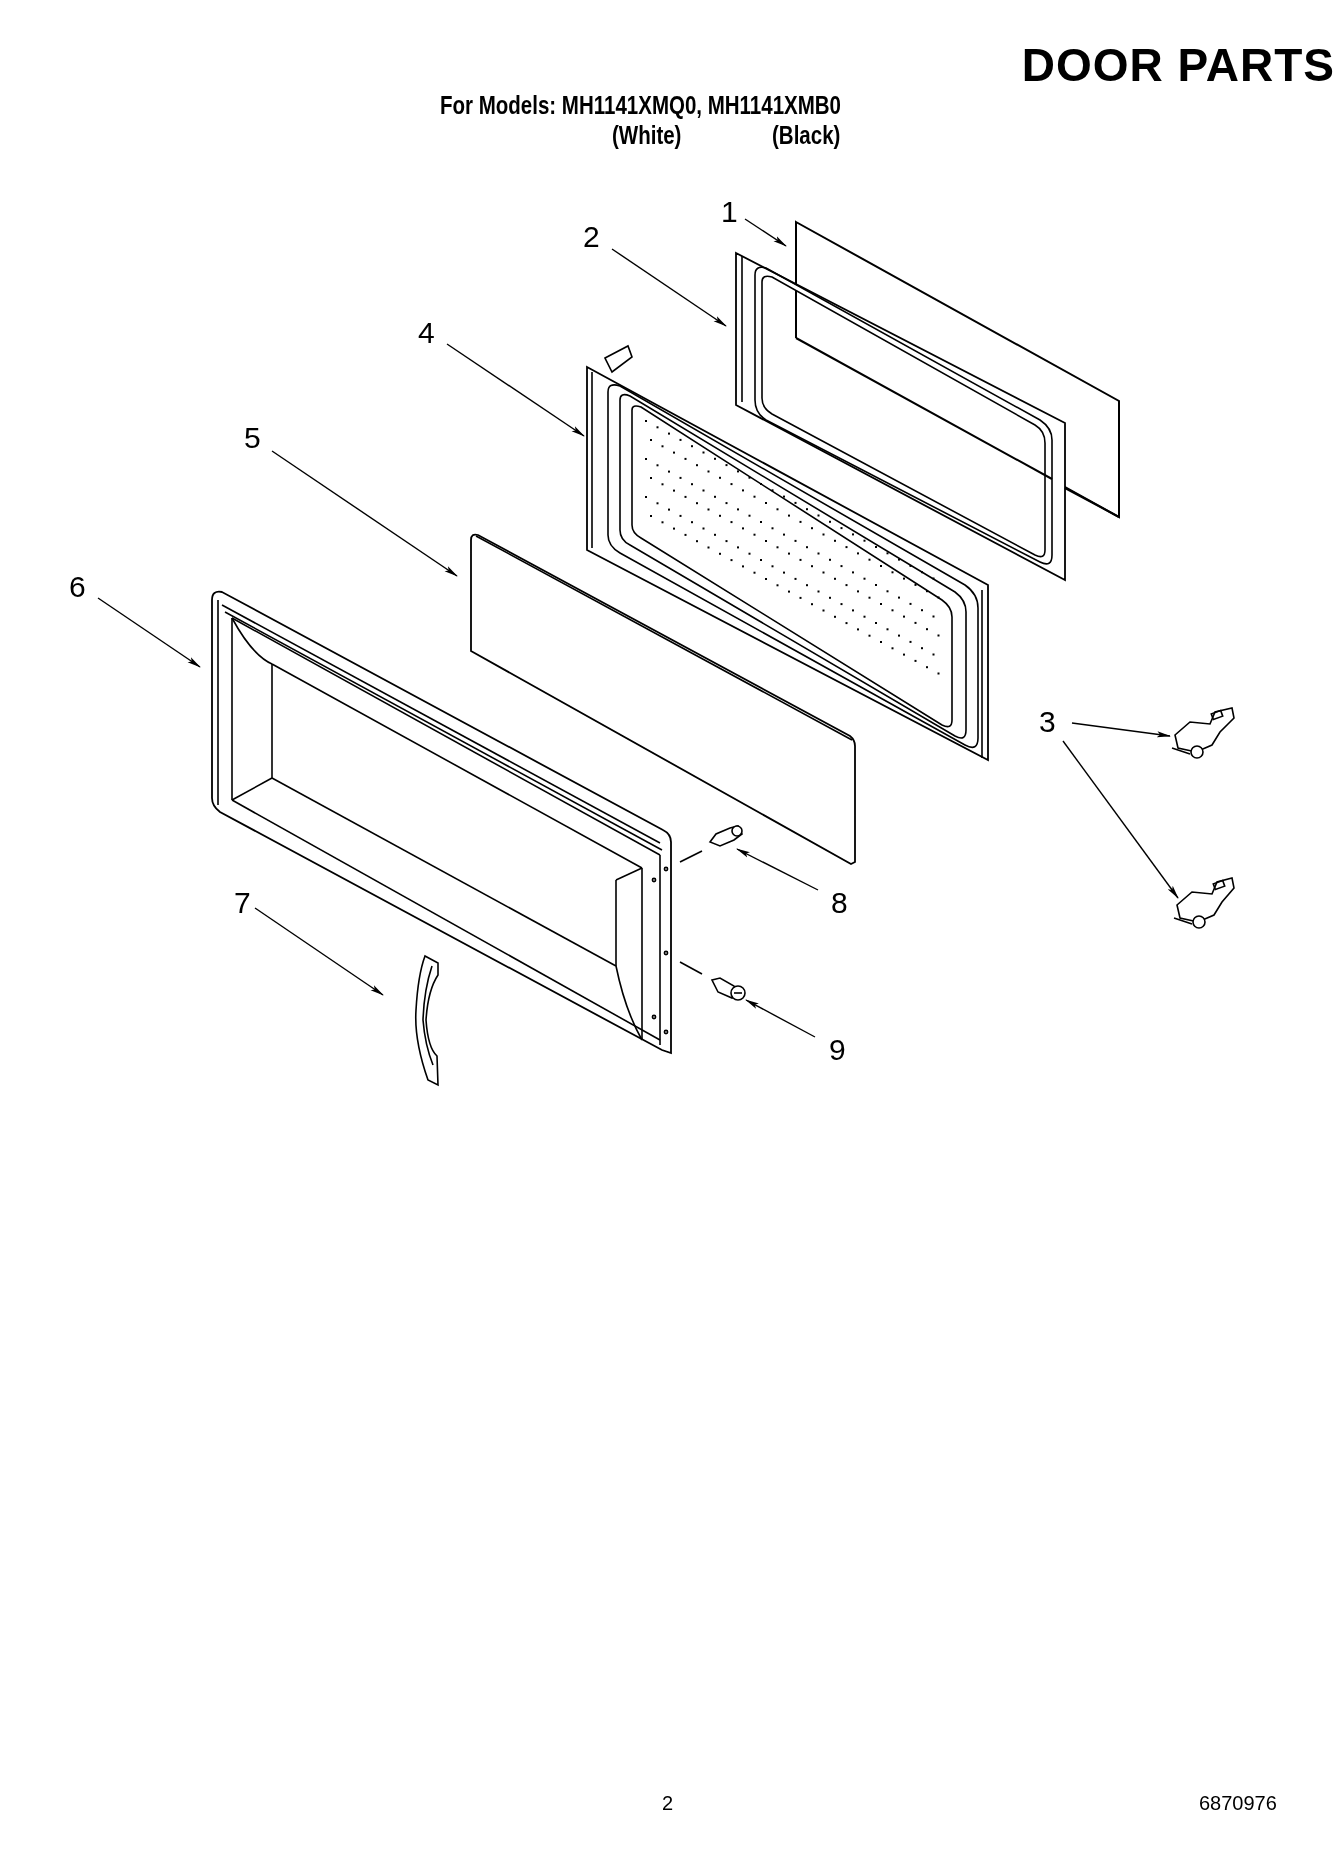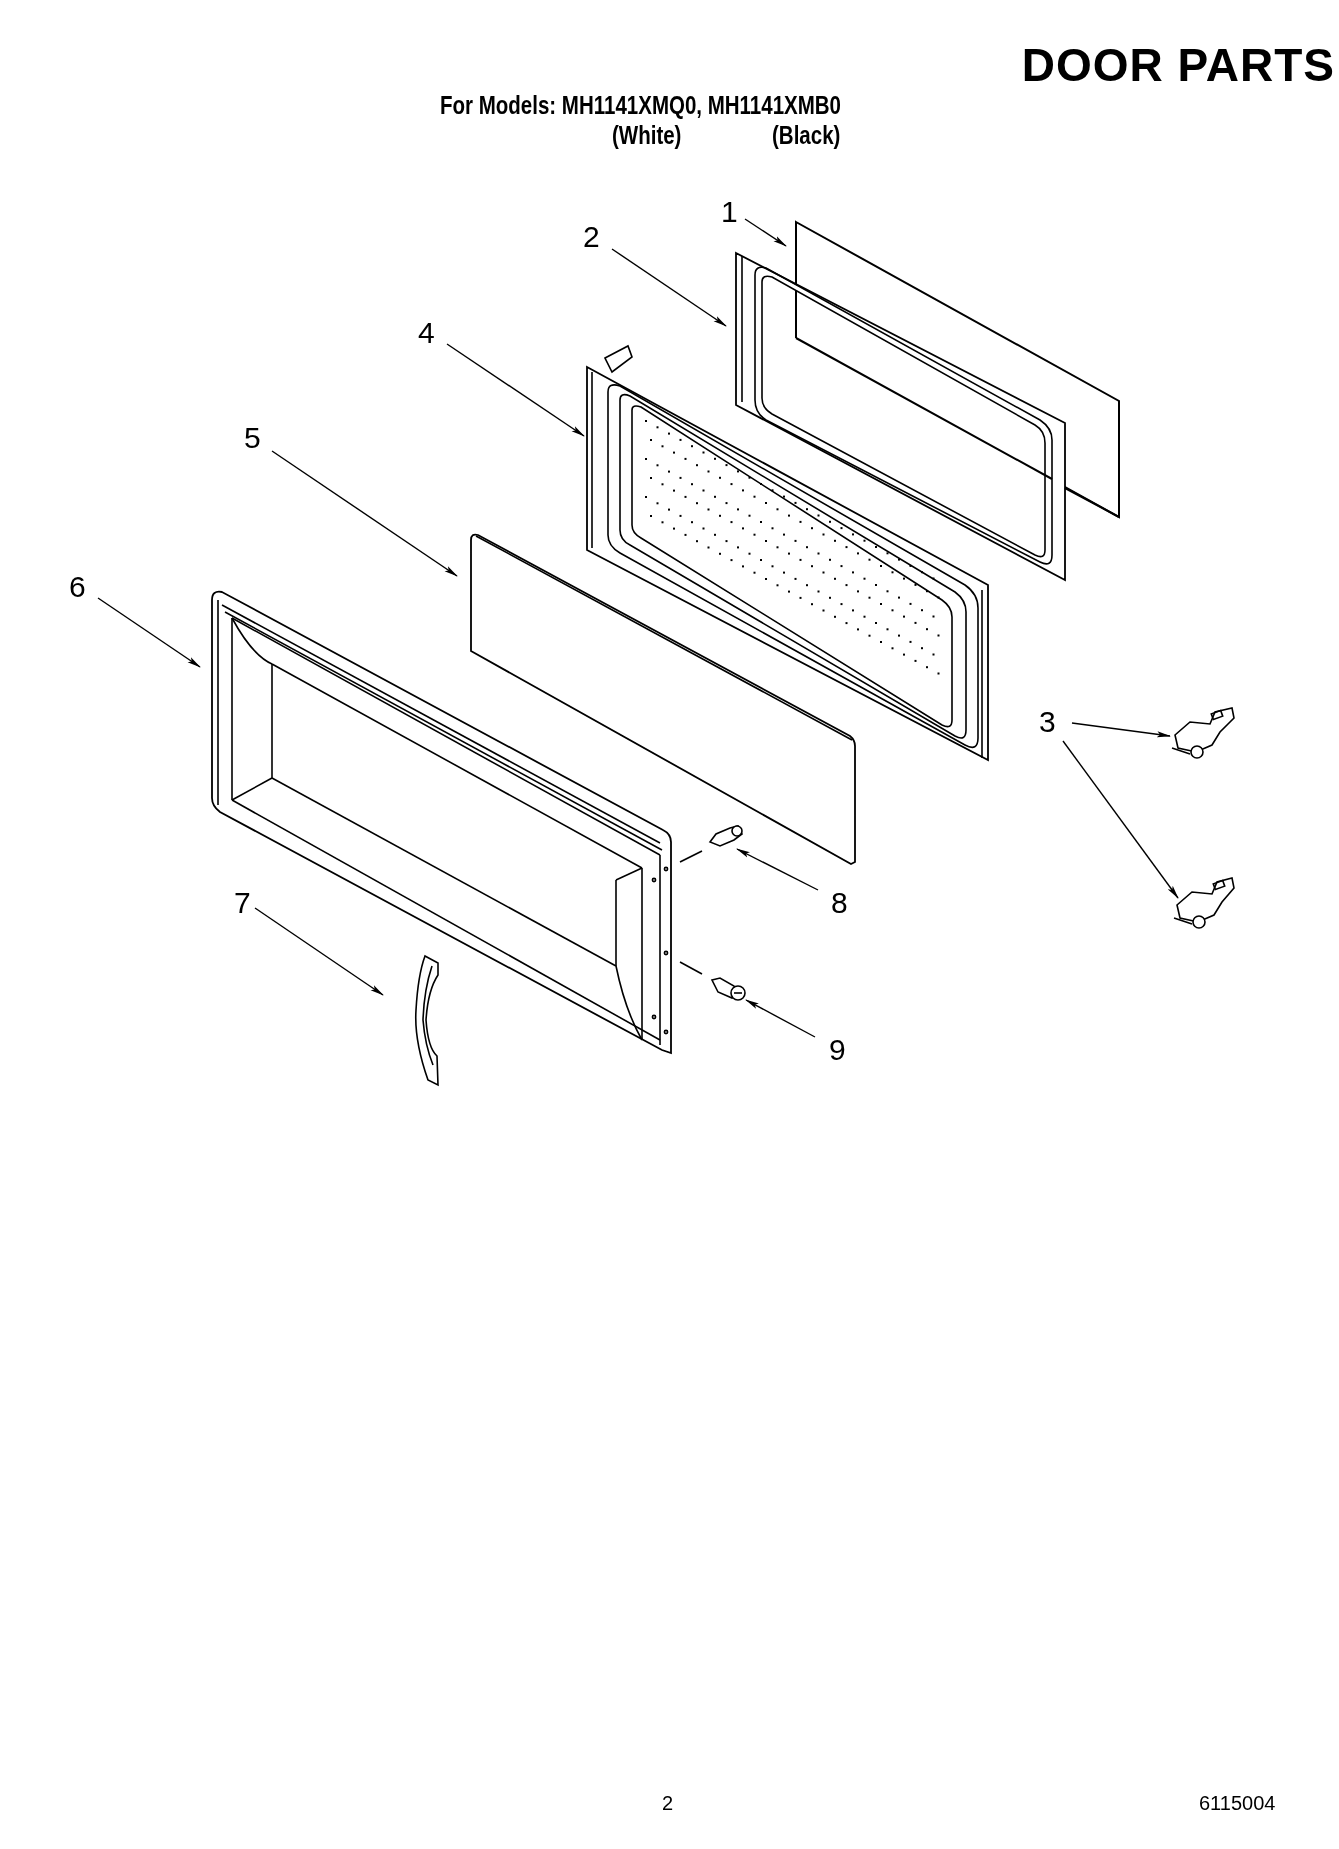--- a/index.html
+++ b/index.html
@@ -289,13 +289,13 @@
 <div class="callout" style="left:583px; top:222px;">2</div>
 <div class="callout" style="left:1039px; top:707px;">3</div>
 <div class="callout" style="left:418px; top:318px;">4</div>
 <div class="callout" style="left:244px; top:423px;">5</div>
 <div class="callout" style="left:69px; top:572px;">6</div>
 <div class="callout" style="left:234px; top:888px;">7</div>
 <div class="callout" style="left:831px; top:888px;">8</div>
 <div class="callout" style="left:829px; top:1035px;">9</div>
 
 <div class="footer" style="left:662px;">2</div>
-<div class="footer" style="left:1199px;">6115004</div>
+<div class="footer" style="left:1199px;">6870976</div>
 
 </body></html>

